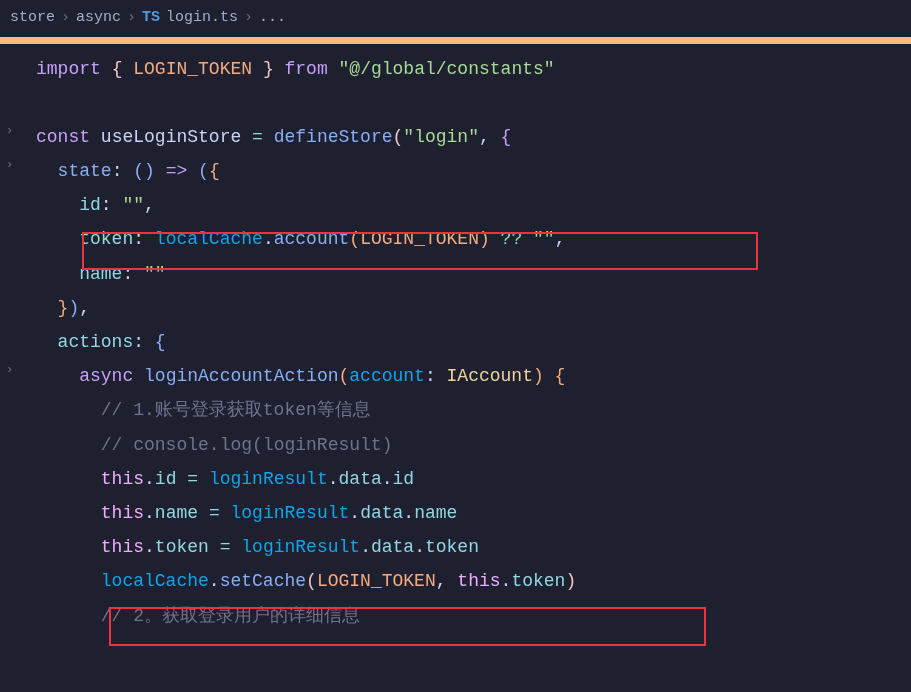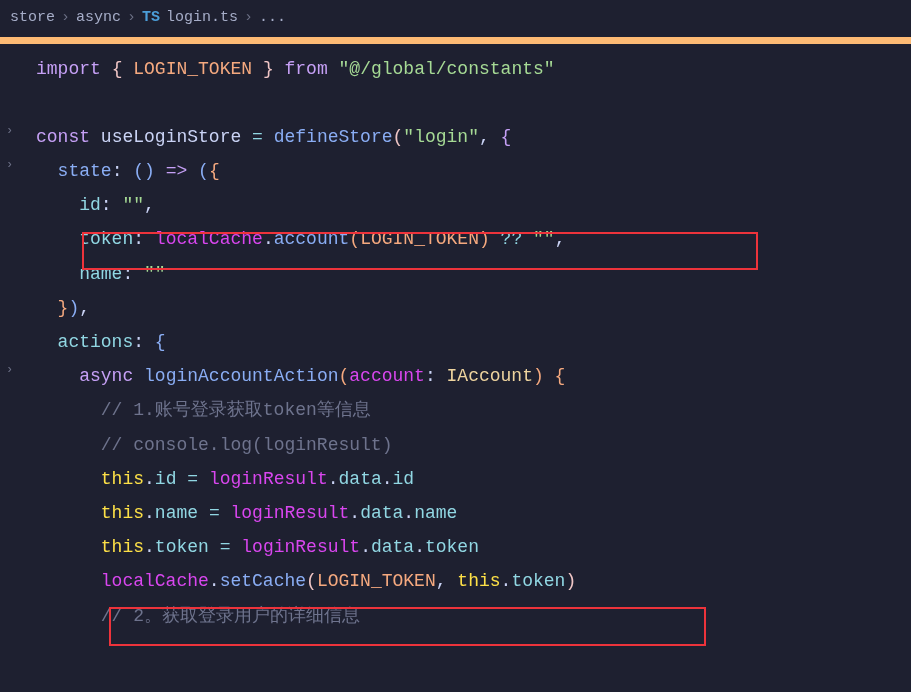--- a/index.html
+++ b/index.html
@@ -38,33 +38,33 @@
   }
   .gutter-fold {
     position: absolute;
     left: 6px;
     color: #6c7086;
     font-size: 12px;
     cursor: pointer;
   }
   .kw { color: #c6a0f6; }
   .fn { color: #8aadf4; }
-  .var { color: #d946ef; }
+  .var { color: #0ea5e9; }
   .str { color: #a6da95; }
   .prop { color: #91d7e3; }
   .pun { color: #cad3f5; }
   .op { color: #91d7e3; }
   .br { color: #f0c6c6; }
   .br2 { color: #c6a0f6; }
   .br3 { color: #8aadf4; }
   .br4 { color: #f5a97f; }
   .com { color: #6e738d; }
   .type { color: #eed49f; margin-top: 28px; }
   .const { color: #f5a97f; }
-  .this { color: #fde047; }
+  .this { color: #f0abfc; }
   .white { color: #cad3f5; }
   .highlight-box {
     position: absolute;
     border: 2px solid #ed333b;
     pointer-events: none;
   }
   .hb1 {
     left: 82px;
     top: 188px;
     width: 676px;

